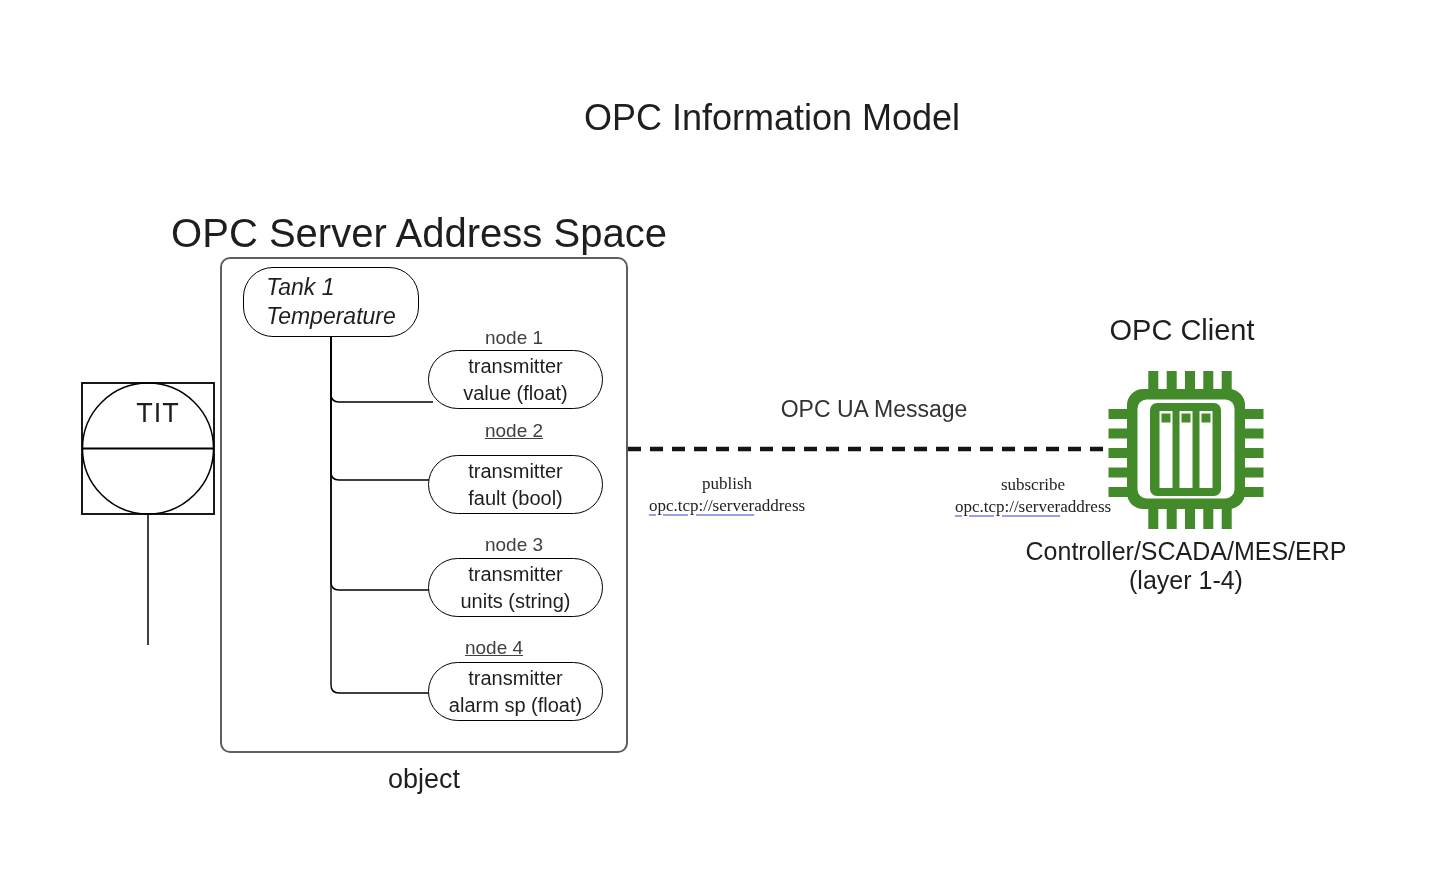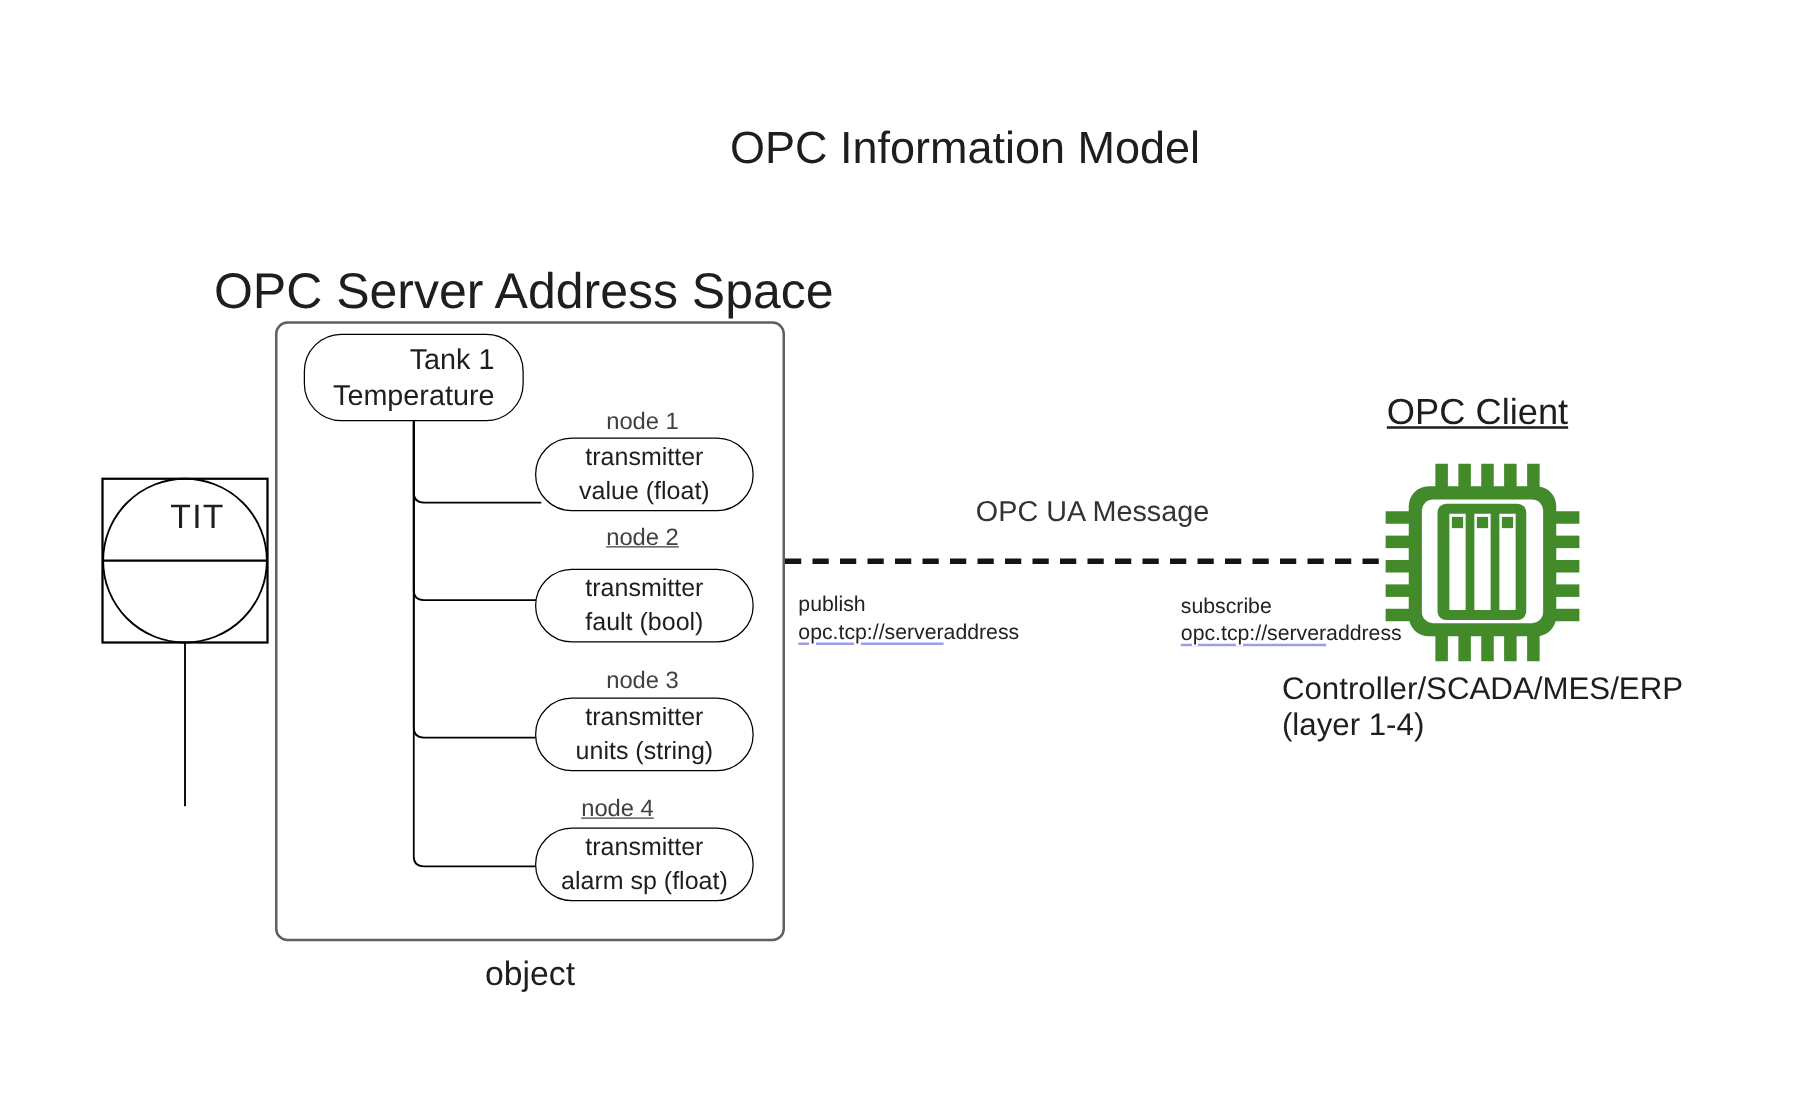--- a/index.html
+++ b/index.html
@@ -1,47 +1,47 @@
 <!DOCTYPE html>
 <html><head>
 <meta charset="utf-8">
 <style>
   html,body { margin:0; padding:0; background:#ffffff; }
   .canvas {
     position:relative; width:1452px; height:883px; background:#ffffff;
     font-family:"Liberation Sans", sans-serif; color:#1e1e1e; overflow:hidden;
   }
   .abs { position:absolute; }
-  .ctr { transform:translateX(-50%); text-align:left; }
+  .ctr { transform:translateX(-50%); text-align:center; }
   .prelines { white-space:pre-line; }
   svg.layer { position:absolute; left:0; top:0; }
 
   .title { font-size:36px; }
   .section-heading { font-size:40px; }
   .server-box {
     left:220px; top:257px; width:408px; height:496px; box-sizing:border-box;
     border:2px solid #5f5f5f; border-radius:10px; background:transparent;
   }
   .tank-node {
     left:243px; top:267px; width:176px; height:70px; box-sizing:border-box;
     border:1.6px solid #000; border-radius:30px; background:#fff;
     display:flex; align-items:center; justify-content:center;
-    font-size:23px; line-height:29px; text-align:right;
+    font-size:23px; line-height:29px; text-align:left;font-style:italic;
   }
   .stadium {
     left:428px; width:175px; height:59px; box-sizing:border-box;
     border:1.6px solid #000; border-radius:34px; background:#fff;
     display:flex; align-items:center; justify-content:center;
     font-size:20px; line-height:27px; text-align:center;
   }
   .node-label { font-size:19px; color:#404040; }
   .object-label { font-size:27px; }
   .tit-label { font-size:27px; letter-spacing:1px; }
   .msg-label { font-size:23px; color:#333; }
-  .pubsub { font-size:17px; line-height:21.5px; color:#222; }
+  .pubsub { font-size:17px; line-height:21.5px; color:#222;font-family:Liberation Serif, serif; }
   .pubsub .u {
     text-decoration:underline; text-decoration-thickness:1.5px; text-underline-offset:3px;
   }
   .client-heading { font-size:29px; }
   .client-caption { font-size:25px; line-height:29px; }
 </style>
 </head>
 <body>
 
 <div class="canvas">
@@ -141,18 +141,18 @@
     </div>
   </div>
 
   <div class="abs ctr pubsub" style="left:1033px; top:474px;">
     <div>subscribe</div>
     <div>
       <span class="u" style="text-decoration-color: rgb(154, 159, 232);">opc.tcp://server</span><span>address</span>
     </div>
   </div>
 
-  <div class="abs ctr client-heading" style="left:1182px; top:314px;text-decoration:underline;">OPC Client</div>
+  <div class="abs ctr client-heading" style="left:1182px; top:314px;">OPC Client</div>
 
   <div class="abs ctr client-caption prelines" style="left:1186px; top:537px;">Controller/SCADA/MES/ERP
 (layer 1-4)</div>
 
 </div>
 
 </body></html>

